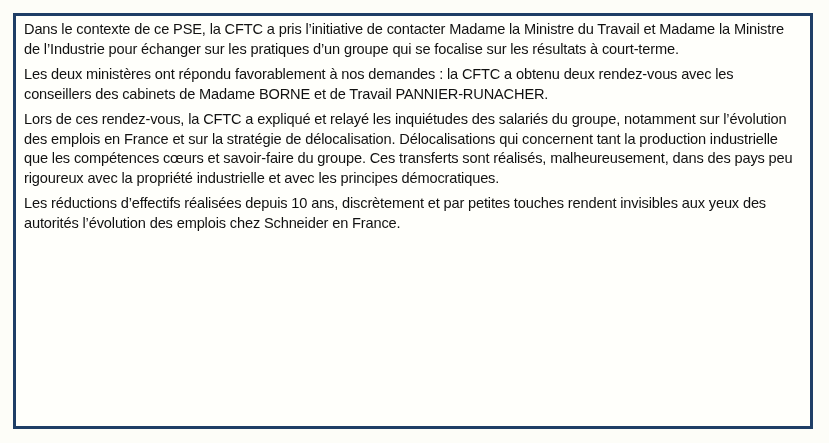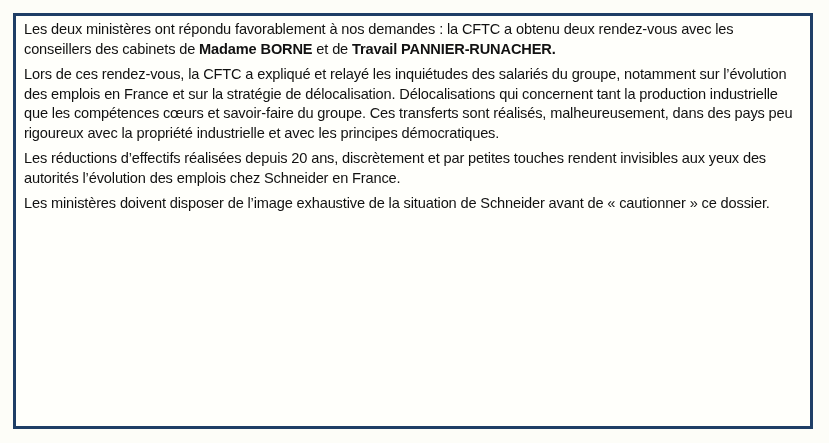--- a/index.html
+++ b/index.html
@@ -25,34 +25,34 @@
       font-family: "Liberation Sans", sans-serif;
       font-size: 14.6px;
       line-height: 19.5px;
       color: #111111;
       letter-spacing: -0.15px;
     }
     .para {
       margin: 0 0 6px 0;
     }
     .para b {
-      font-weight: bold;
+      font-weight: normal;
     }
   </style>
 </head>
 <body>
 
 <div class="frame">
   <div class="content">
     <p class="para">
+      <span>Dans le contexte de ce PSE,  la CFTC a pris l’initiative de contacter Madame la Ministre du Travail et Madame la Ministre de l’Industrie pour échanger sur les pratiques d’un groupe qui se focalise sur les résultats à court-terme.</span>
+    </p>
+    <p class="para">
       <span>Les deux ministères ont répondu favorablement à nos demandes : la CFTC a obtenu deux rendez-vous avec les conseillers des cabinets de </span><b>Madame BORNE</b><span> et de </span><b>Travail PANNIER-RUNACHER.</b>
     </p>
     <p class="para">
       <span>Lors de ces rendez-vous, la CFTC a expliqué et relayé les inquiétudes des salariés du groupe, notamment sur l’évolution des emplois en France et  sur la stratégie de délocalisation. Délocalisations qui concernent tant la production industrielle que les compétences cœurs et savoir-faire du groupe. Ces transferts sont réalisés, malheureusement, dans des pays peu rigoureux avec la propriété industrielle et avec les principes démocratiques.</span>
     </p>
     <p class="para">
-      <span>Les réductions d’effectifs réalisées depuis 20 ans, discrètement et par petites touches rendent invisibles aux yeux des autorités l’évolution des emplois chez Schneider en France.</span>
-    </p>
-    <p class="para">
-      <span>Les ministères doivent disposer de l’image exhaustive de la situation de Schneider avant de « cautionner » ce dossier.</span>
+      <span>Les réductions d’effectifs réalisées depuis 10 ans, discrètement et par petites touches rendent invisibles aux yeux des autorités l’évolution des emplois chez Schneider en France.</span>
     </p>
   </div>
 </div>
 
 </body></html>

